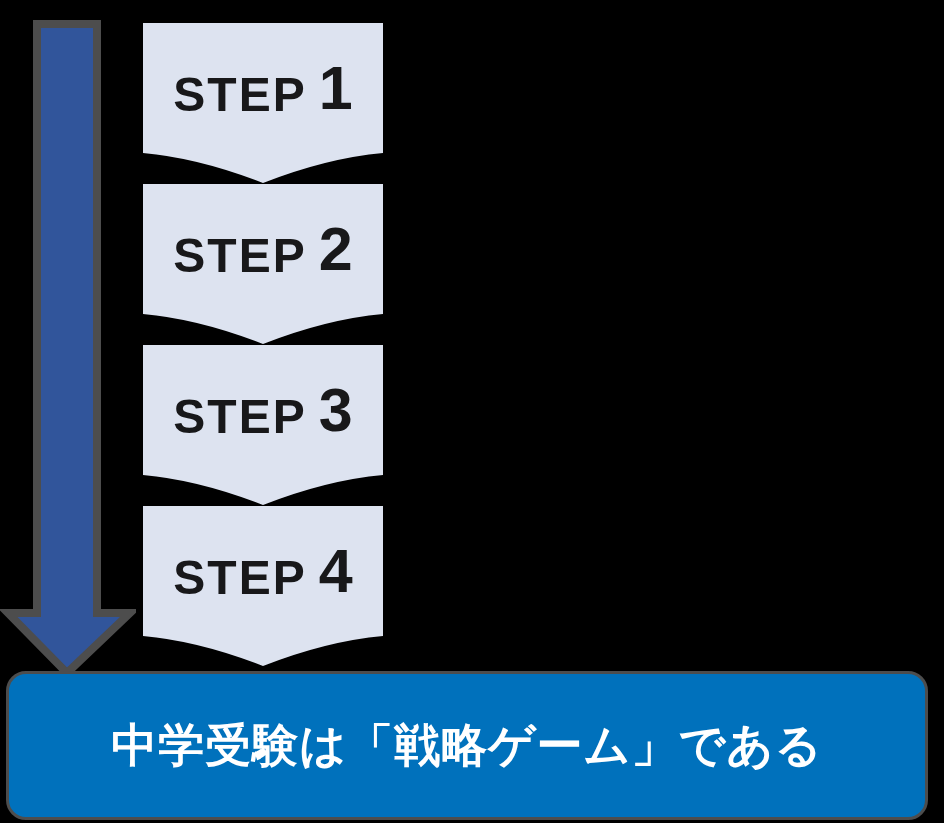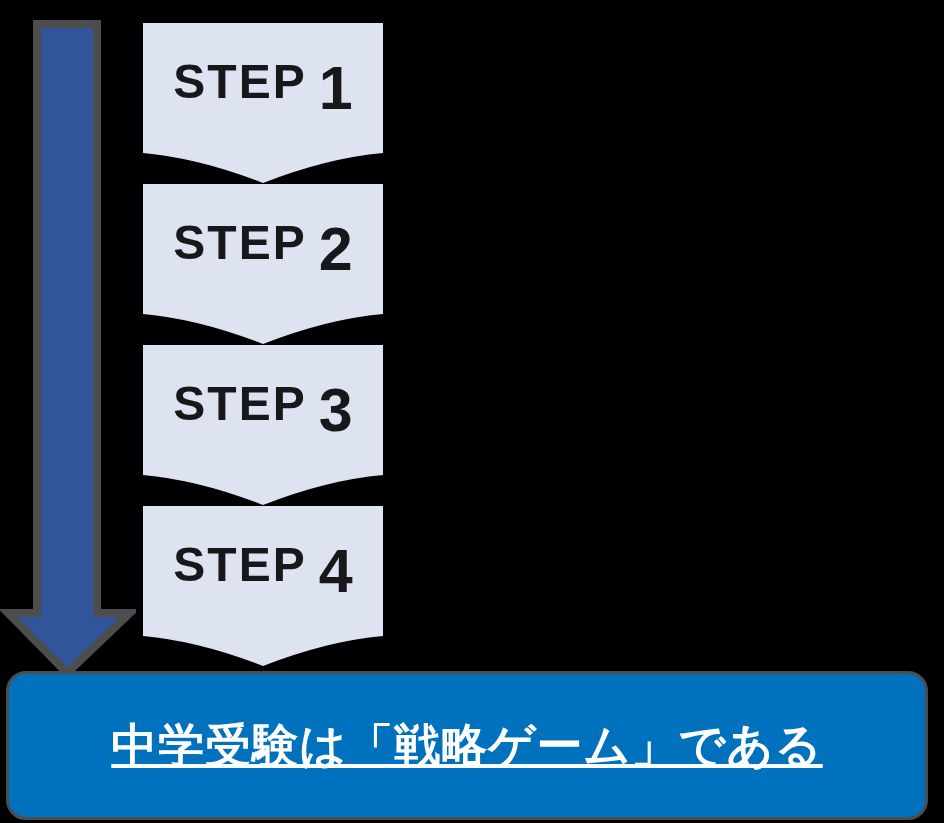--- a/index.html
+++ b/index.html
@@ -63,21 +63,21 @@
     left: 0; top: 0;
     width: 240px;
     height: 130px;
     display: flex;
     align-items: center;
     justify-content: center;
     color: var(--step-text);
   }
   .step-inner {
     display: flex;
-    align-items: flex-start;
+    align-items: flex-end;
     gap: 12px;
   }
   .step-word {
     font-size: 48px;
     font-weight: bold;
     letter-spacing: 2px;
     line-height: 1;
   }
   .step-num {
     font-size: 61px;
@@ -98,21 +98,20 @@
     display: flex;
     align-items: center;
     justify-content: center;
   }
   .banner-text {
     color: var(--banner-text);
     font-size: 46px;
     font-weight: bold;
     letter-spacing: 1px;
     white-space: nowrap;
-    text-decoration: underline;
   }
 </style>
 </head>
 <body>
 
 <div class="canvas">
 
   <svg class="arrow-svg" viewBox="0 0 136 658" aria-hidden="true">
     <path d="M37 6 H97 V595 H130 L67 655 L8 595 H37 Z"></path>
   </svg>

